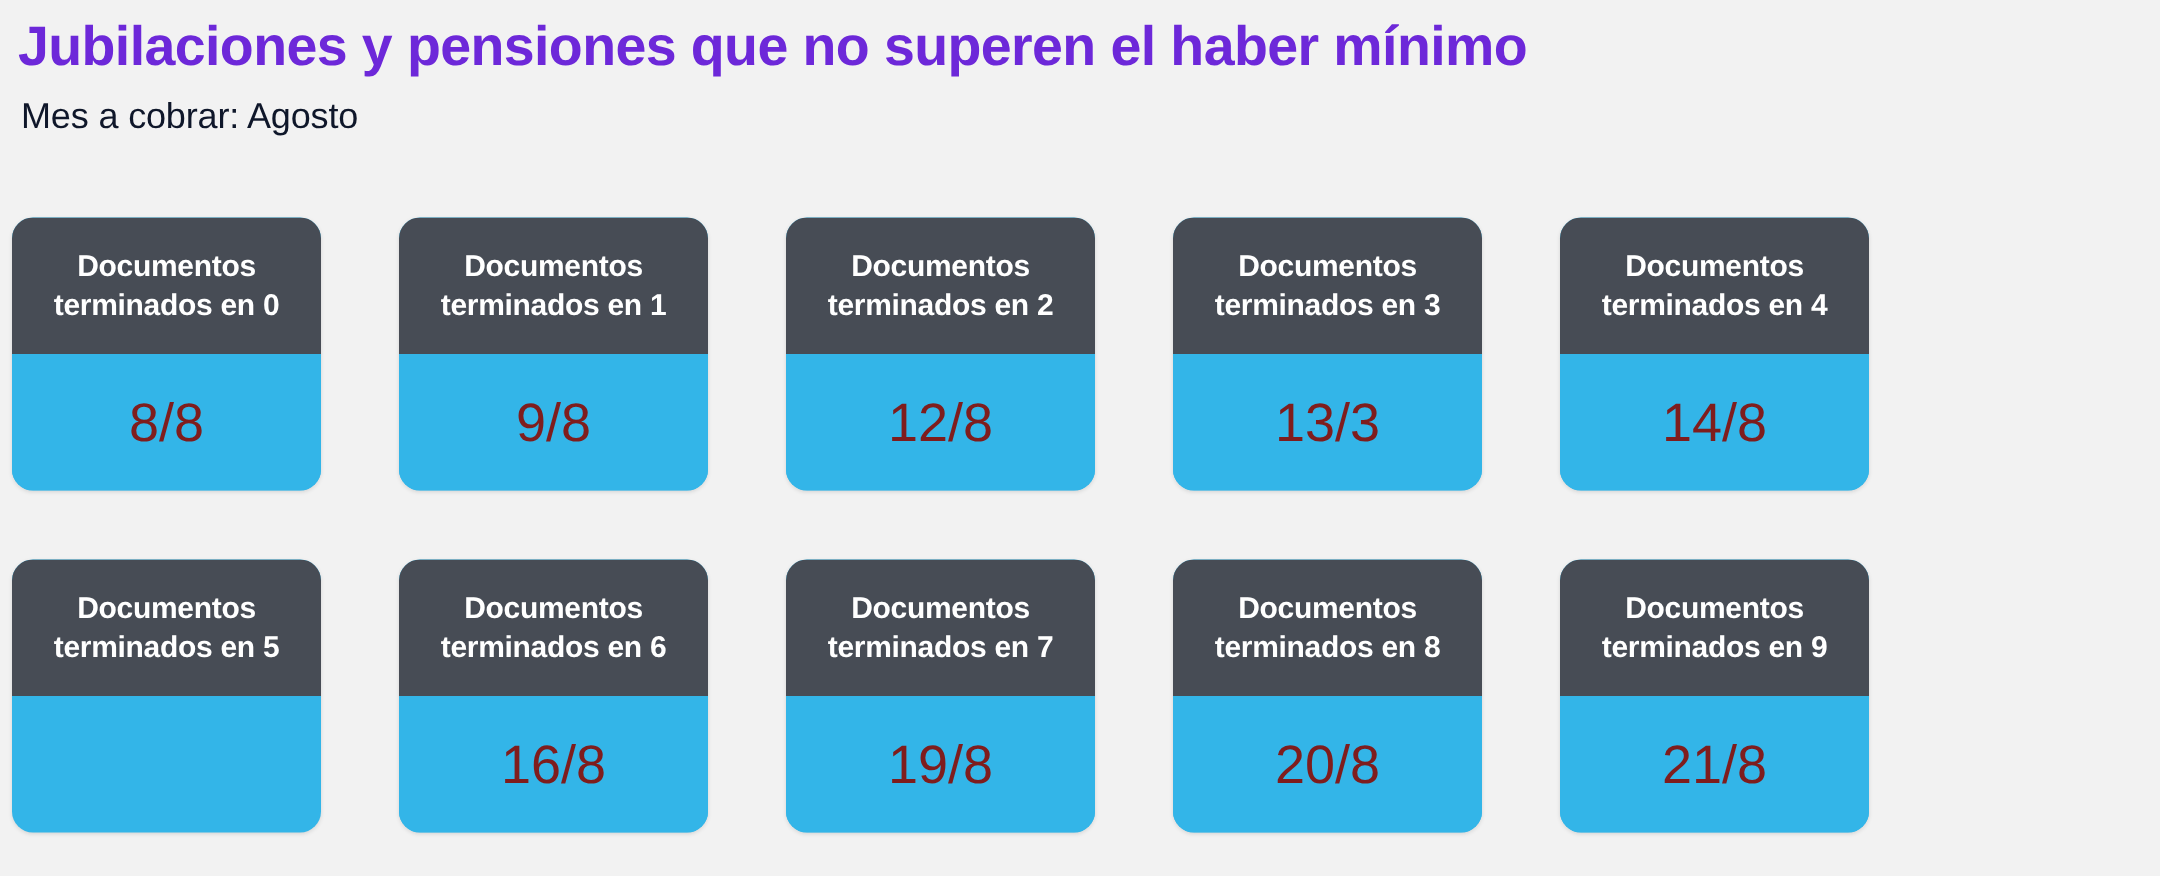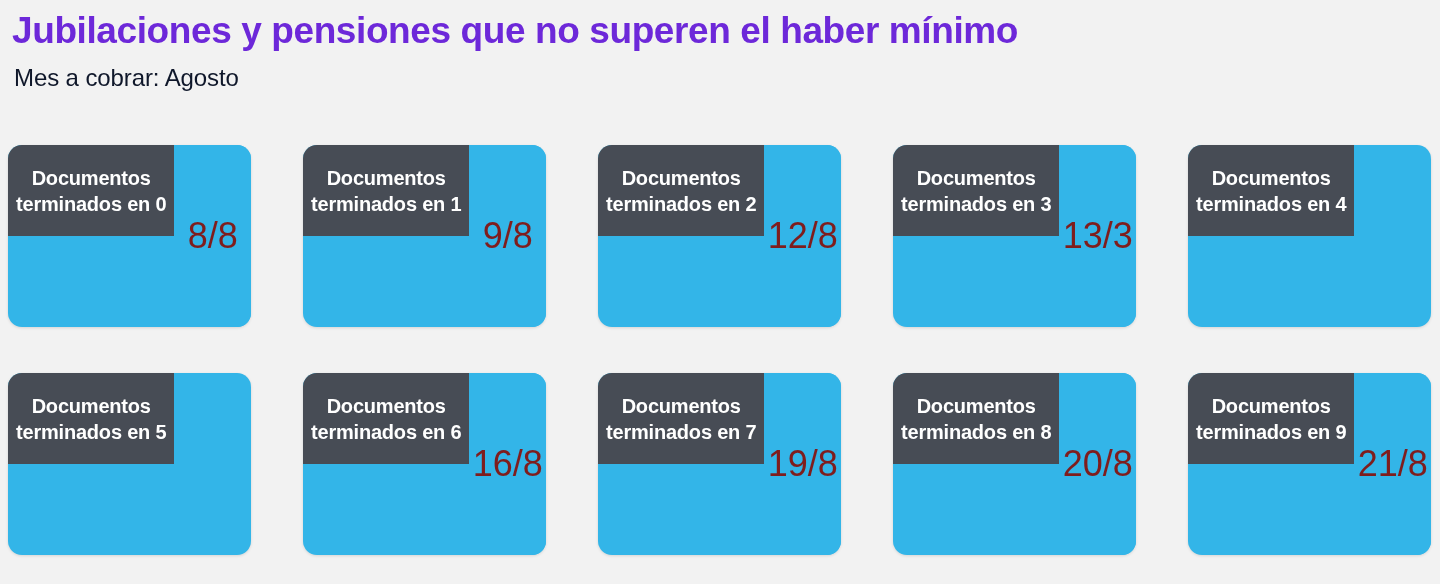--- a/index.html
+++ b/index.html
@@ -53,27 +53,28 @@
     left: 8px;
     top: 145px;
     width: 1424px;
     display: flex;
     flex-wrap: wrap;
     column-gap: 52px;
     row-gap: 46px;
   }
 
   .doc-card {
-    width: 243px;
+    width: 206px;
     height: 182px;
     border-radius: 14px;
     overflow: hidden;
     background: #33b5e8;
     box-shadow: 0 1px 3px rgba(0,0,0,0.12);
     display: flex;
+    flex-direction: column;
   }
 
   .card-head {
     height: 91px;
     background: #474c55;
     display: flex;
     align-items: center;
     justify-content: center;
     box-sizing: border-box;
     padding: 0 8px;
@@ -156,20 +157,23 @@
       <div class="card-body">
         <div class="card-body-text">13/3</div>
       </div>
     </div>
 
     <div class="doc-card">
       <div class="card-head">
         <div class="card-head-text">Documentos
 terminados en 4</div>
       </div>
+      <div class="card-body">
+        <div class="card-body-text">14/8</div>
+      </div>
     </div>
 
     <div class="doc-card">
       <div class="card-head">
         <div class="card-head-text">Documentos
 terminados en 5</div>
       </div>
     </div>
 
     <div class="doc-card">

